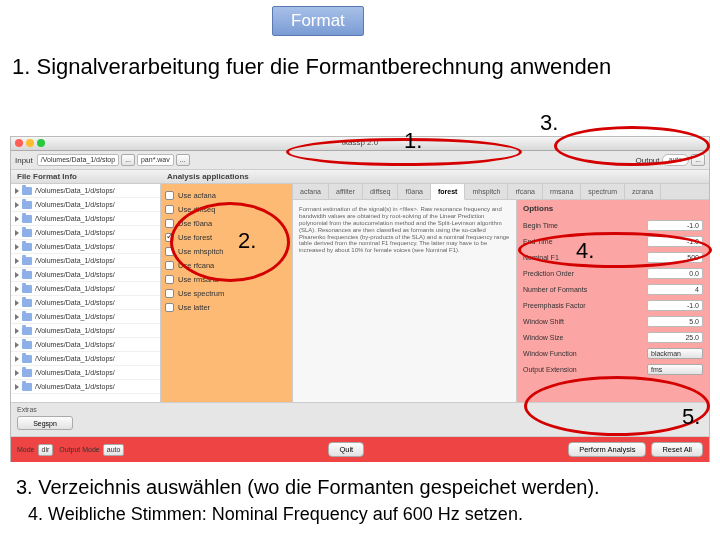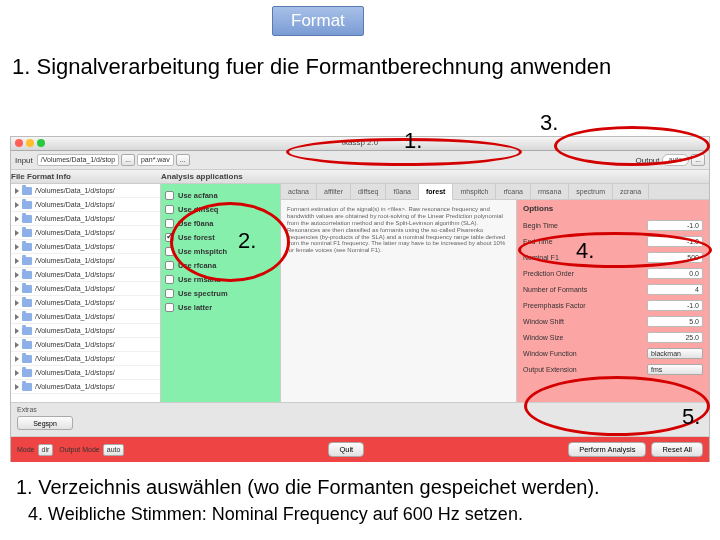--- a/index.html
+++ b/index.html
@@ -44,21 +44,21 @@
   }
   .toprow .lbl { font-size: 8px; margin-right: 2px; }
   .path-seg { background: #fff; border: 1px solid #bbb; padding: 0 3px; height: 12px; line-height: 10px; font-size: 7px; border-radius: 2px; }
   .path-dd { background: linear-gradient(#fdfdfd,#e4e4e4); border: 1px solid #aaa; padding: 0 3px; height: 12px; line-height: 10px; font-size: 7px; border-radius: 2px; }
   .toprow .out-lbl { margin-left: auto; font-size: 8px; }
   .auto-dd { background: #fff; border: 1px solid #bbb; padding: 0 6px; height: 12px; line-height: 10px; font-size: 7px; border-radius: 7px; color:#555; }
   
   .section-header {
     height: 14px; background: linear-gradient(#f2f2f2,#dedede);
     display: flex; align-items: center; font-size: 8px; font-weight: bold;
-    padding: 0 0; border-bottom: 1px solid #ccc; color: #444;
+    padding: 0 6px; border-bottom: 1px solid #ccc; color: #444;
   }
   .section-header.split { justify-content: space-between; }
   .section-header .left { flex: 0 0 150px; }
   .section-header .mid { flex: 0 0 130px; }
   .section-header .right { flex: 1; text-align: center; }
   
   .mainrow { display: flex; height: 218px; }
   
   .filecol {
     width: 150px; background: #fff; border-right: 1px solid #ccc;
@@ -67,23 +67,22 @@
   .filecol .fitem {
     display: flex; align-items: center; height: 14px;
     padding: 0 4px; font-size: 7px; color: #333;
     border-bottom: 1px solid #f0f0f0; gap: 3px;
   }
   .disclose { width: 0; height: 0; border-top: 3px solid transparent; border-bottom: 3px solid transparent; border-left: 4px solid #777; }
   .folder-icon { width: 10px; height: 8px; background: #8db0e8; border-radius: 1px; position: relative; }
   .folder-icon::before { content:""; position:absolute; top:-2px; left:0; width:4px; height:2px; background:#8db0e8; border-radius:1px 1px 0 0; }
   
   .appcol {
-    width: 120px; background: #86efac; border-right: 1px solid #ccc;
+    width: 132px; background: #fdba74; border-right: 1px solid #ccc;
     padding: 4px;
-    font-weight: bold;
   }
   .chk-row { display: flex; align-items: center; height: 14px; font-size: 7.5px; gap: 4px; }
   .chk { width: 9px; height: 9px; border: 1px solid #888; background: #fff; border-radius: 2px; position: relative; }
   .chk.checked::after { content:"✓"; position:absolute; top:-3px; left:0; font-size:9px; color:#333; }
   
   .tabcol { flex: 1; background: #eee; display: flex; flex-direction: column; }
   .tabs { height: 16px; display: flex; border-bottom: 1px solid #ccc; background: #e0e0e0; }
   .tab { padding: 0 7px; font-size: 7px; line-height: 16px; border-right: 1px solid #ccc; color: #555; }
   .tab.active { background: #fff; border-bottom: 1px solid #fff; margin-bottom: -1px; color: #000; font-weight: bold; }
   
@@ -367,14 +366,14 @@
     <div class="spacer"></div>
     <button class="btn">Quit</button>
     <div class="spacer"></div>
     <div class="right-btns">
       <button class="btn">Perform Analysis</button>
       <button class="btn">Reset All</button>
     </div>
   </div>
 </div>
 
-<div class="step3-text">1. Verzeichnis auswählen (wo die Formanten gespeichet werden).</div>
+<div class="step3-text">3. Verzeichnis auswählen (wo die Formanten gespeichet werden).</div>
 <div class="step4-text">4. Weibliche Stimmen: Nominal Frequency auf 600 Hz setzen.</div>
 
 </body></html>

